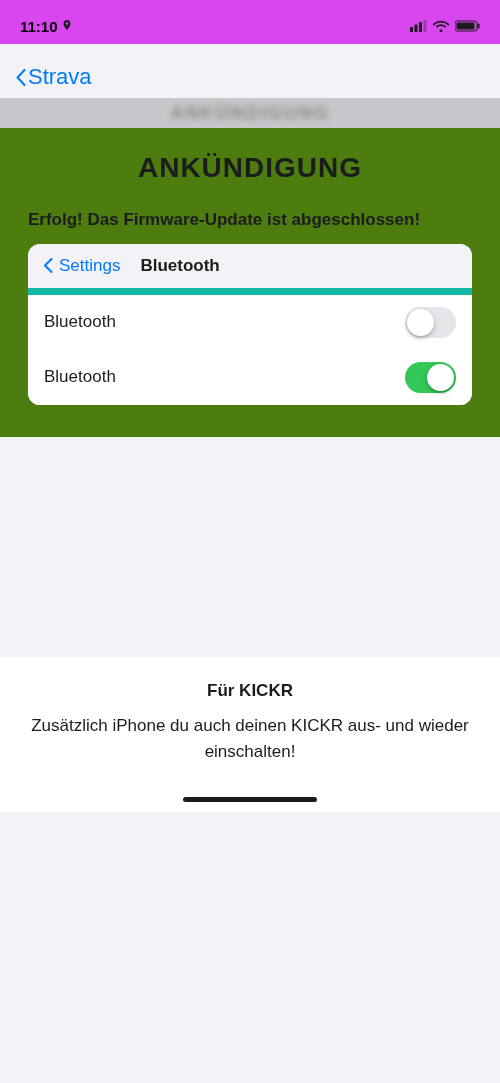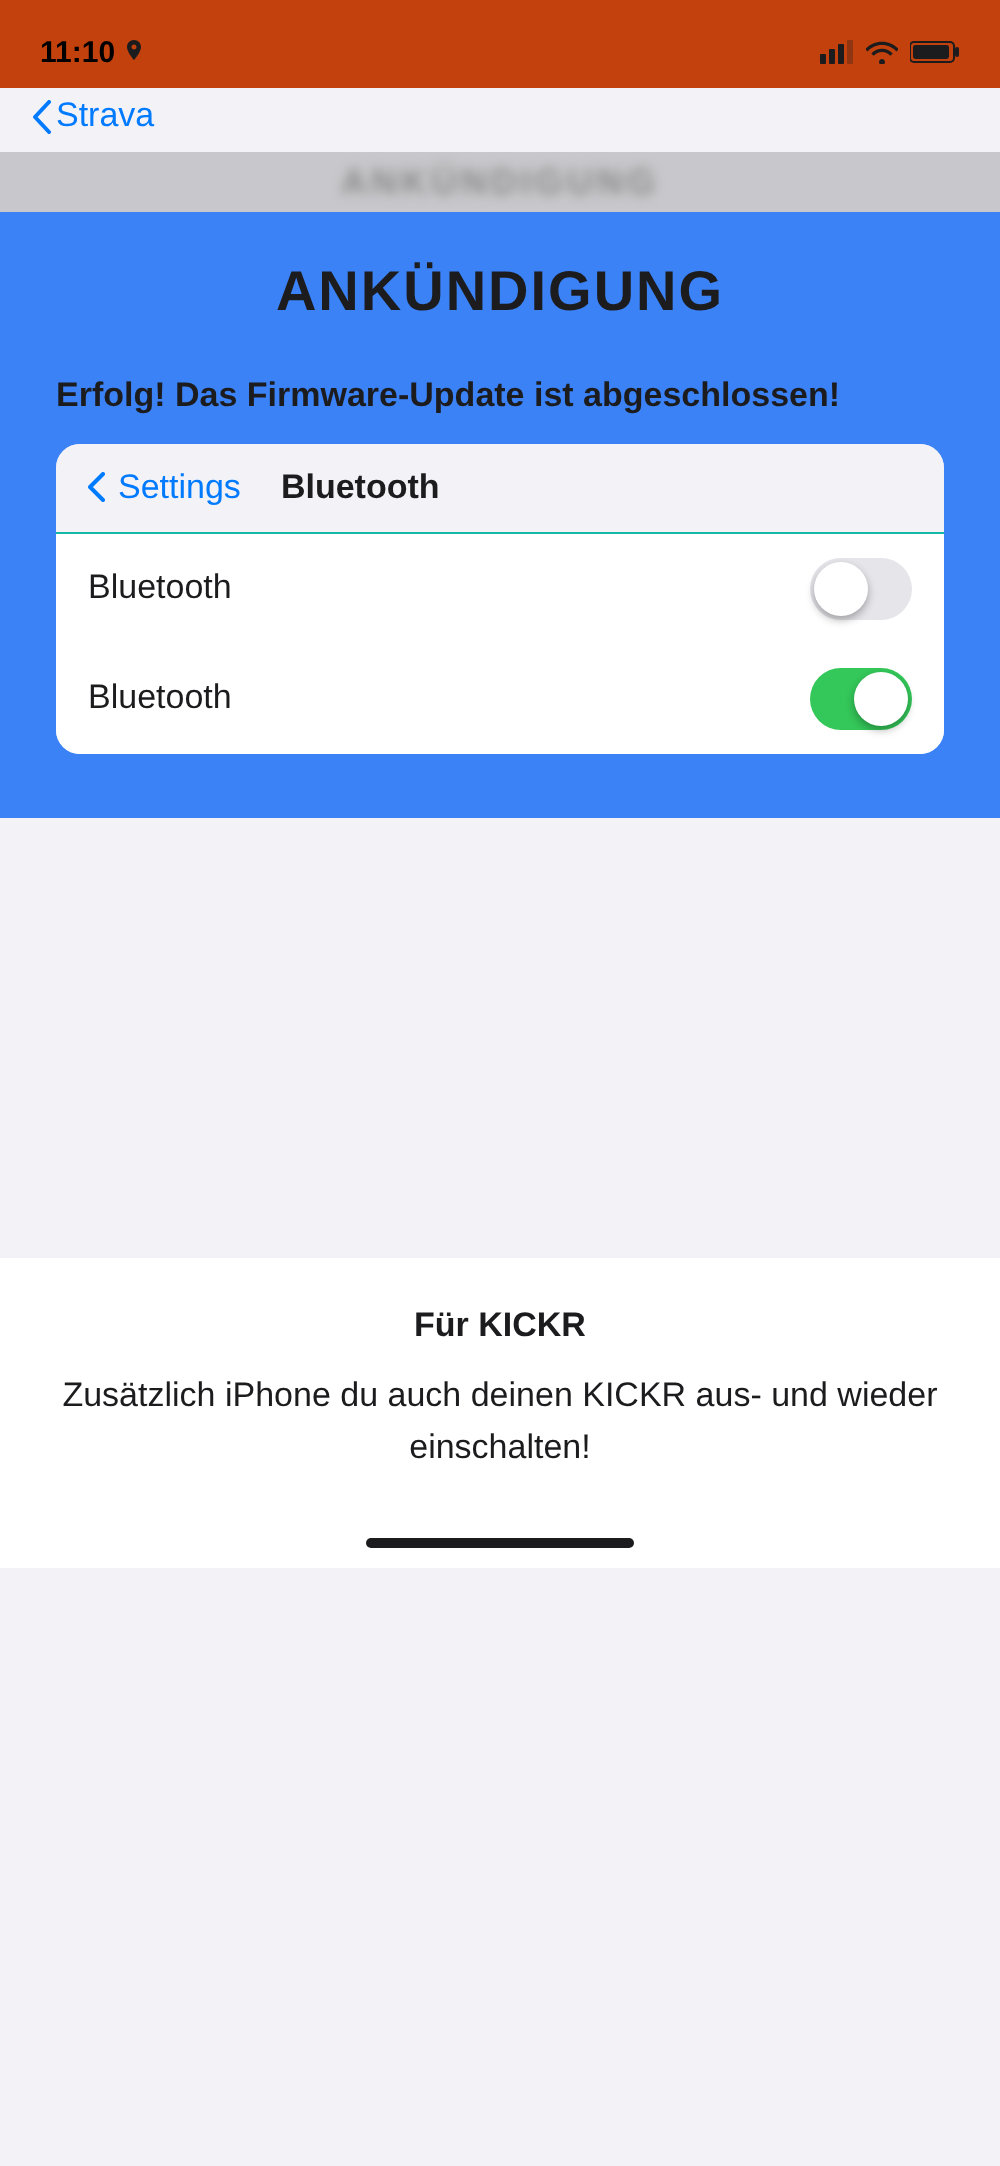--- a/index.html
+++ b/index.html
@@ -9,21 +9,21 @@
       width: 500px;
       min-height: 1083px;
       background: #f2f2f7;
       font-family: -apple-system, 'SF Pro Display', 'Helvetica Neue', Arial, sans-serif;
       position: relative;
       overflow-x: hidden;
     }
 
     
     .status-bar {
-      background: #c2410c;
+      background: #d946ef;
       display: flex;
       justify-content: space-between;
       padding: 14px 20px 6px 20px;
       height: 44px;
     }
 
     .status-time {
       font-size: 15px;
       font-weight: 600;
       display: flex;
@@ -47,21 +47,22 @@
       padding: 4px 16px 8px 16px;
       display: flex;
       align-items: center;
     }
 
     .back-nav-btn {
       display: flex;
       align-items: center;
       gap: 2px;
       color: #007aff;
-      font-size: 17px;
+      font-size: 22px;
+      margin-top: 16px;
     }
 
     
     .blurred-header {
       background: #c8c8cc;
       height: 30px;
       display: flex;
       align-items: center;
       justify-content: center;
       overflow: hidden;
@@ -71,21 +72,21 @@
       font-size: 18px;
       font-weight: 700;
       color: #888;
       letter-spacing: 2px;
       filter: blur(3px);
       user-select: none;
     }
 
     
     .main-content {
-      background: #3b82f6;
+      background: #4d7c0f;
       padding: 24px 28px 32px 28px;
     }
 
     .announcement-title {
       font-size: 28px;
       font-weight: 800;
       text-align: center;
       letter-spacing: 1px;
       color: #1c1c1e;
       margin-bottom: 24px;
@@ -115,21 +116,21 @@
       overflow: hidden;
       margin-bottom: 0;
     }
 
     
     .settings-header-row {
       background: #f2f2f7;
       display: flex;
       align-items: center;
       padding: 12px 16px;
-      border-bottom: 1px solid #14b8a6;
+      border-bottom: 7px solid #14b8a6;
     }
 
     .settings-back-link {
       display: flex;
       align-items: center;
       gap: 3px;
       color: #007aff;
       font-size: 17px;
     }
 

